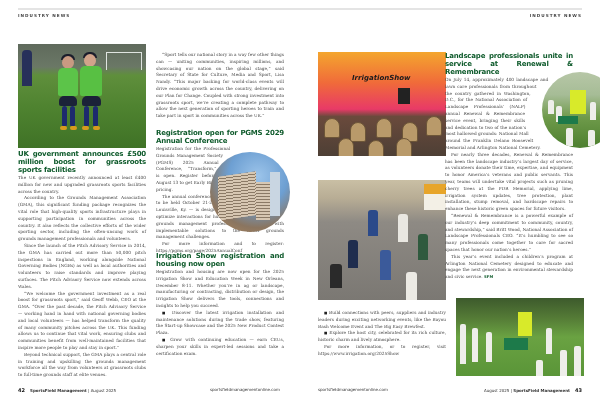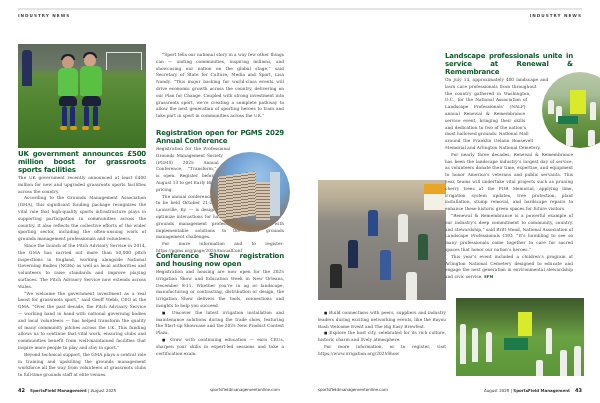--- a/index.html
+++ b/index.html
@@ -151,40 +151,52 @@
     <p>For more information and to register: https://pgms.org/page/2025AnnualConf</p>
   </div>
 
   <div class="photo pgms-circle">
     <div class="bldg" style="left:8px;top:22px;width:38px;height:44px;transform:skewY(-8deg);"></div>
     <div class="bldg" style="left:46px;top:30px;width:14px;height:38px;"></div>
     <div class="bldg" style="left:60px;top:20px;width:10px;height:44px;background:#c9d6e2;"></div>
   </div>
 
   <div class="col" style="left:156px; top:252px; width:128px;">
-    <h2>Conference Show registration and housing now open</h2>
+    <h2>Irrigation Show registration and housing now open</h2>
     <p class="noindent">Registration and housing are now open for the 2025 Irrigation Show and Education Week in New Orleans, December 8-11. Whether you’re in ag or landscape, manufacturing or contracting, distribution or design, the Irrigation Show delivers the tools, connections and insights to help you succeed.</p>
     <p class="bullet">Discover the latest irrigation installation and maintenance solutions during the trade show, featuring the Start-up Showcase and the 2025 New Product Contest Plaza.</p>
     <p class="bullet">Grow with continuing education — earn CEUs, sharpen your skills in expert-led sessions and take a certification exam.</p>
   </div>
 
   <div class="footer" style="left:18px;">
     <span class="num">42</span>
     &nbsp;&nbsp;
     <span class="pub">SportsField Management</span>
     <span> | </span>
     <span>August 2025</span>
   </div>
   <div class="footer url" style="left:210px;">sportsfieldmanagementonline.com</div>
 </div>
 
 <div class="page page-right">
   <div class="top-rule"></div>
   <div class="section-label">Industry News</div>
 
+  <div class="photo irr-stage">
+    <div class="logo">IrrigationShow</div>
+    <div class="podium"></div>
+    <div class="chair" style="left:6px;top:66px;"></div>
+    <div class="chair" style="left:32px;top:70px;"></div>
+    <div class="chair" style="left:58px;top:66px;"></div>
+    <div class="chair" style="left:84px;top:70px;"></div>
+    <div class="chair" style="left:108px;top:64px;"></div>
+    <div class="chair" style="left:20px;top:86px;"></div>
+    <div class="chair" style="left:50px;top:88px;"></div>
+    <div class="chair" style="left:78px;top:86px;"></div>
+  </div>
 
   <div class="photo irr-floor">
     <div class="banner"></div>
     <div class="person" style="left:50px;top:30px;width:10px;height:26px;background:#2b4a8a;"></div>
     <div class="person" style="left:80px;top:34px;width:10px;height:28px;background:#e9e7e1;"></div>
     <div class="person" style="left:100px;top:54px;width:10px;height:26px;background:#2f5a3e;"></div>
     <div class="person" style="left:30px;top:60px;width:10px;height:28px;background:#1f2d4e;"></div>
     <div class="person" style="left:62px;top:70px;width:11px;height:30px;background:#3b5a9a;"></div>
     <div class="person" style="left:12px;top:84px;width:12px;height:24px;background:#2a2a2a;"></div>
     <div class="person" style="left:88px;top:92px;width:11px;height:28px;background:#eceae4;"></div>

